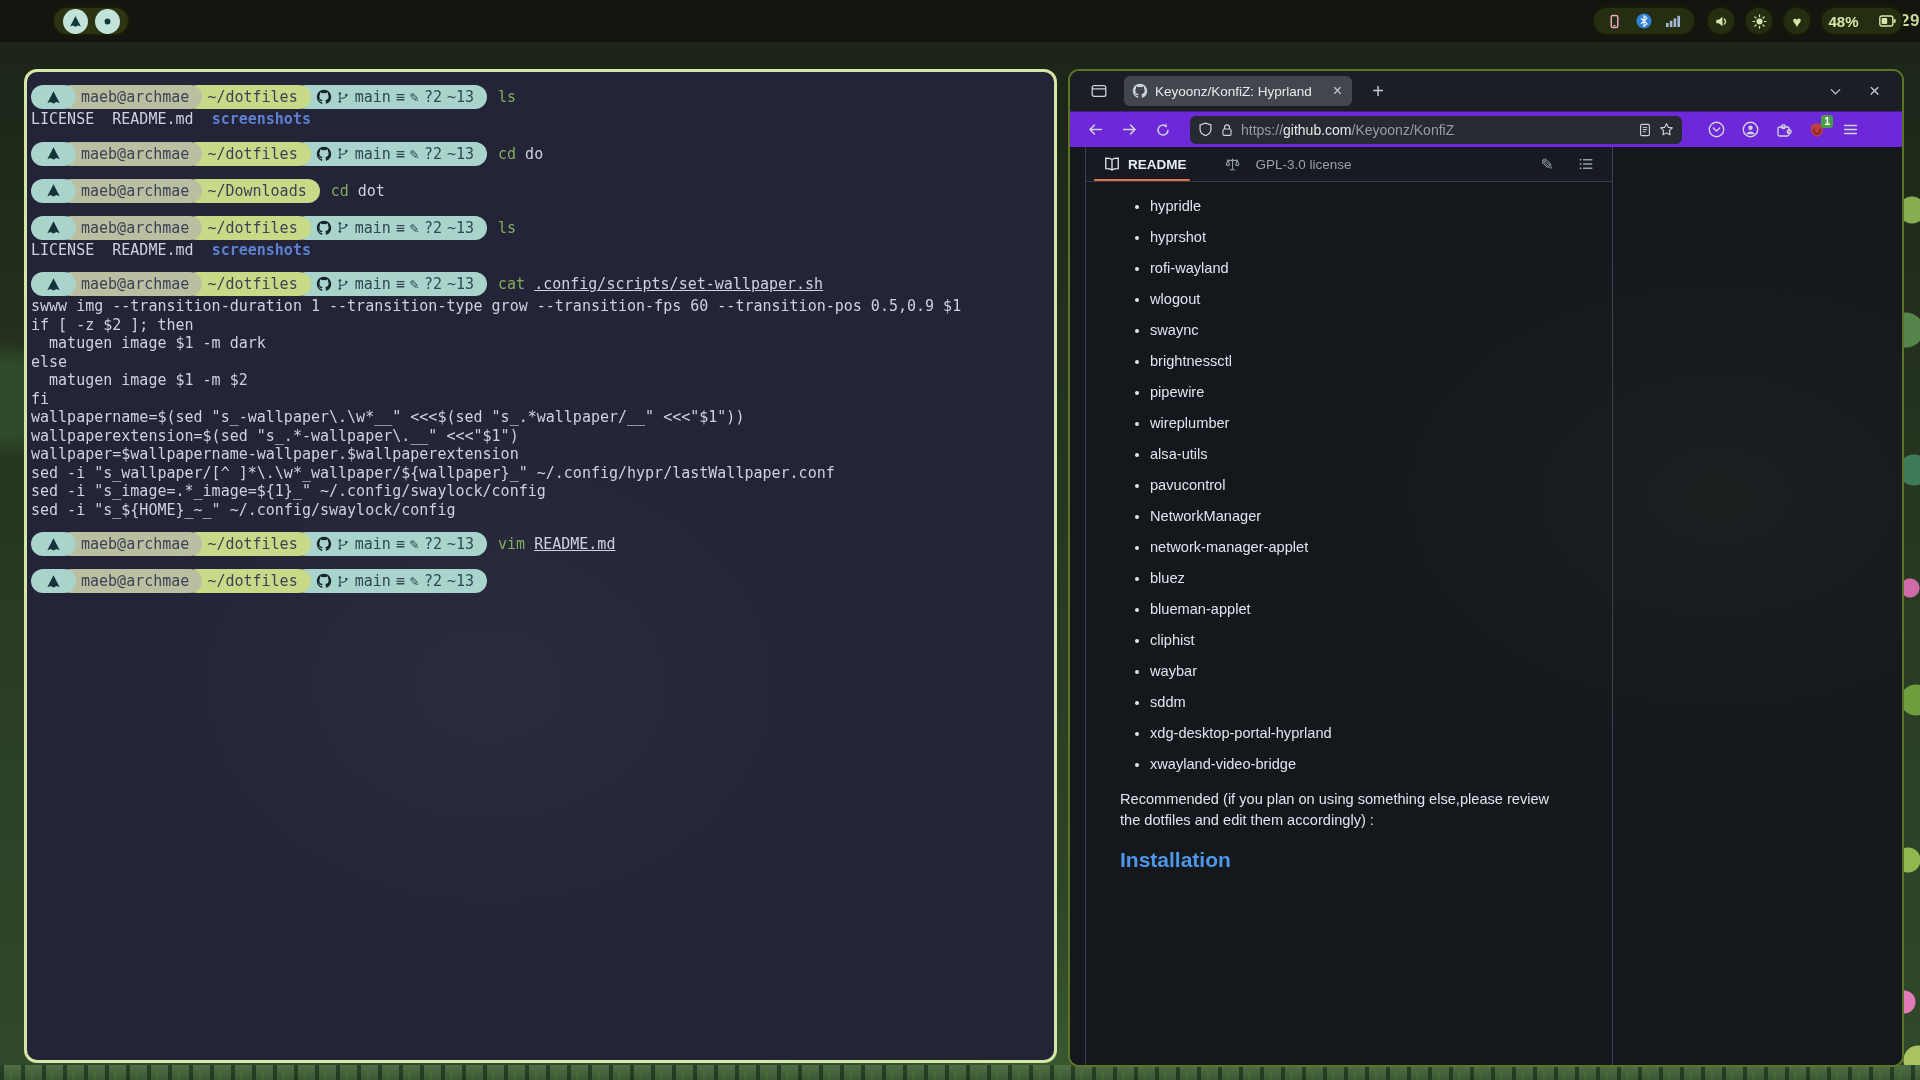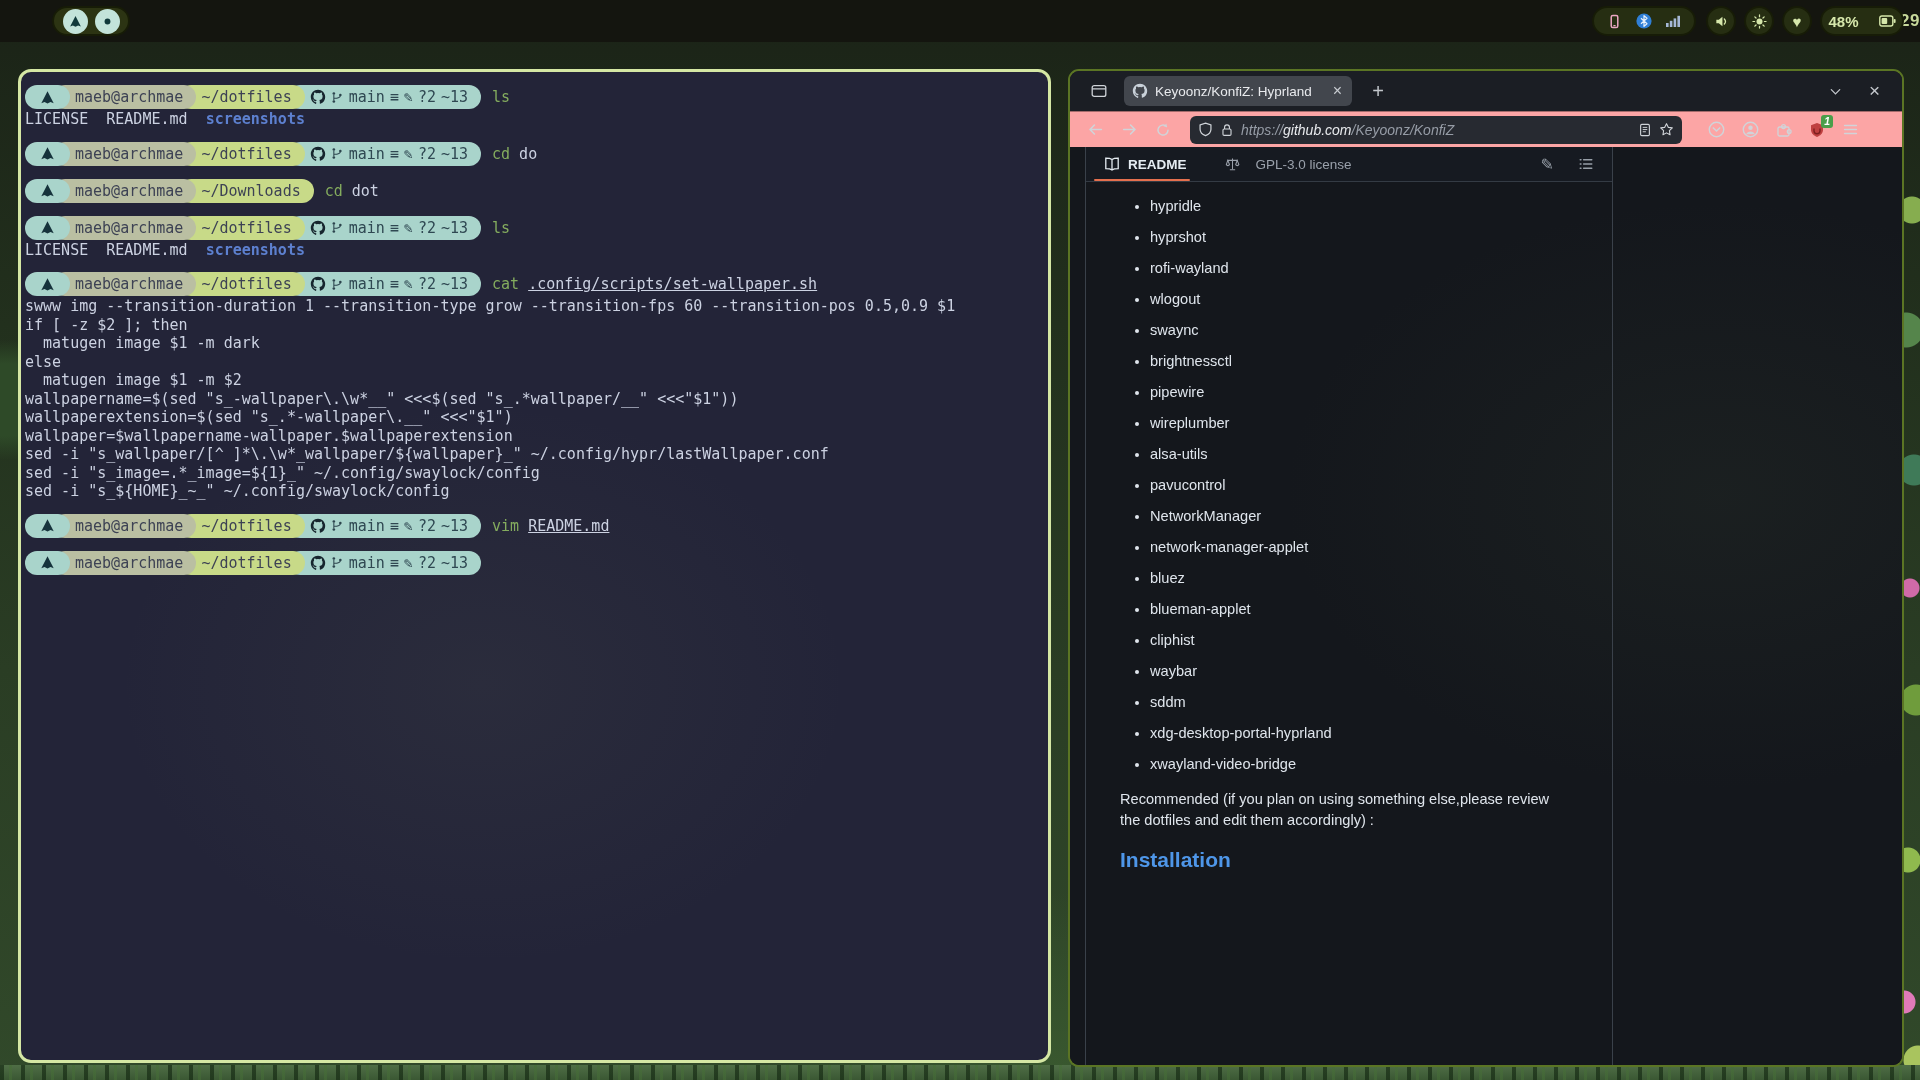--- a/index.html
+++ b/index.html
@@ -40,21 +40,21 @@
     justify-content:flex-end; color:#c7d89b; font-size:17px; font-weight:bold; letter-spacing:.5px; }
   .tray-pill { left:1592px; width:104px; justify-content:space-evenly; }
   .round-btn { position:absolute; top:6px; width:30px; height:30px; border-radius:50%;
     background:#262e12; border:2px solid #171c07; display:flex; align-items:center;
     justify-content:center; color:#d6e7ab; }
   .btn-volume { left:1706px; } .btn-bulb { left:1744px; } .btn-heart { left:1782px; font-size:15px; }
   .batt-pill { left:1820px; width:84px; padding:0 9px; gap:20px; color:#d6e7ab; font-size:15px;
     font-weight:bold; justify-content:center; }
 
   
-  .term { position:absolute; left:18px; top:69px; width:1033px; height:994px;
+  .term { position:absolute; left:24px; top:69px; width:1033px; height:994px;
     border:3px solid #d5e7a4; border-radius:13px;
     background: radial-gradient(520px 400px at 45% 62%, rgba(110,115,95,.10), rgba(0,0,0,0) 70%), #232438;
     padding:13px 8px 8px 4px; overflow:hidden;
     font-family:"DejaVu Sans Mono", monospace; font-size:15px; color:#ccd2e2; }
   .t-block { margin-bottom:13px; }
   .prompt-row { display:flex; align-items:center; height:24px; margin-bottom:1px; }
   .seg { position:relative; display:inline-flex; align-items:center; height:24px;
     border-radius:12px; padding:0 13px; color:#3d4254; flex:none; }
   .seg + .seg { margin-left:-17px; padding-left:22px; }
   .seg-arch { background:#a9d4cb; z-index:4; padding:0 15px; }
@@ -77,22 +77,22 @@
   .ff-view { width:30px; height:30px; border-radius:6px; display:flex; align-items:center; justify-content:center; }
   .tab { width:228px; height:30px; background:#42464d; border-radius:6px; margin-left:10px;
     display:flex; align-items:center; padding:0 8px; gap:7px; }
   .tab-title { flex:1; font-size:13.5px; color:#e8eaed; white-space:nowrap; overflow:hidden; }
   .tab-close { color:#c9cdd2; font-size:16px; line-height:1; padding:0 2px; }
   .newtab { margin-left:12px; font-size:20px; color:#c3c7cc; width:28px; height:28px;
     display:flex; align-items:center; justify-content:center; border-radius:6px; }
   .tab-spacer { flex:1; }
   .tabbar-right { display:flex; align-items:center; gap:26px; margin-right:8px; }
   .win-close { font-size:19px; color:#c3c7cc; }
-  .toolbar { height:36px; background:#fca5a5; border-top:1px solid rgba(0,0,0,.35);
-    display:flex; align-items:center; padding:0 10px; gap:4px; flex:none;font-style:italic; }
+  .toolbar { height:36px; background:#6d28d9; border-top:1px solid rgba(0,0,0,.35);
+    display:flex; align-items:center; padding:0 10px; gap:4px; flex:none; }
   .nav-btn { width:30px; height:28px; display:flex; align-items:center; justify-content:center; border-radius:5px; }
   .url-field { width:492px; height:28px; background:#272a31; border-radius:6px; margin-left:8px;
     display:flex; align-items:center; padding:0 8px; gap:7px; }
   .url-text { flex:1; font-size:14px; white-space:nowrap; overflow:hidden; }
   .url-dim { color:#969ca6; } .url-host { color:#e8eaed; }
   .toolbar-right { display:flex; align-items:center; gap:17px; margin-left:22px; }
   .ublock-wrap { position:relative; }
   .badge { position:absolute; top:-7px; right:-8px; background:#4a9e4a; color:#fff; font-size:10.5px;
     font-weight:bold; border-radius:3px; padding:0 3px; line-height:13px; }
 
@@ -361,20 +361,21 @@
             <span>?2</span>
             <span>~13</span>
           </span>
           <span class="cmdline"><span class="t-cmd">cat</span><span class="t-plain"> </span><span class="t-link">.config/scripts/set-wallpaper.sh</span></span>
         </div>
         <div class="out-line"><span class="t-plain">swww img --transition-duration 1 --transition-type grow --transition-fps 60 --transition-pos 0.5,0.9 $1</span></div>
         <div class="out-line"><span class="t-plain">if [ -z $2 ]; then</span></div>
         <div class="out-line"><span class="t-plain">  matugen image $1 -m dark</span></div>
         <div class="out-line"><span class="t-plain">else</span></div>
         <div class="out-line"><span class="t-plain">  matugen image $1 -m $2</span></div>
+        <div class="out-line"><span class="t-plain">fi</span></div>
         <div class="out-line"><span class="t-plain">wallpapername=$(sed "s_-wallpaper\.\w*__" &lt;&lt;&lt;$(sed "s_.*wallpaper/__" &lt;&lt;&lt;"$1"))</span></div>
         <div class="out-line"><span class="t-plain">wallpaperextension=$(sed "s_.*-wallpaper\.__" &lt;&lt;&lt;"$1")</span></div>
         <div class="out-line"><span class="t-plain">wallpaper=$wallpapername-wallpaper.$wallpaperextension</span></div>
         <div class="out-line"><span class="t-plain">sed -i "s_wallpaper/[^ ]*\.\w*_wallpaper/${wallpaper}_" ~/.config/hypr/lastWallpaper.conf</span></div>
         <div class="out-line"><span class="t-plain">sed -i "s_image=.*_image=${1}_" ~/.config/swaylock/config</span></div>
         <div class="out-line"><span class="t-plain">sed -i "s_${HOME}_~_" ~/.config/swaylock/config</span></div>
       </div>
       <div class="t-block">
         <div class="prompt-row">
           <span class="seg seg-arch">

